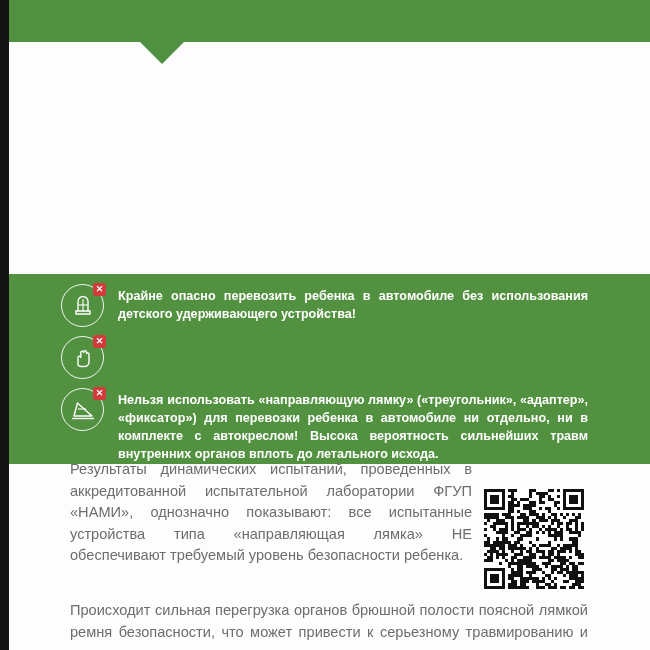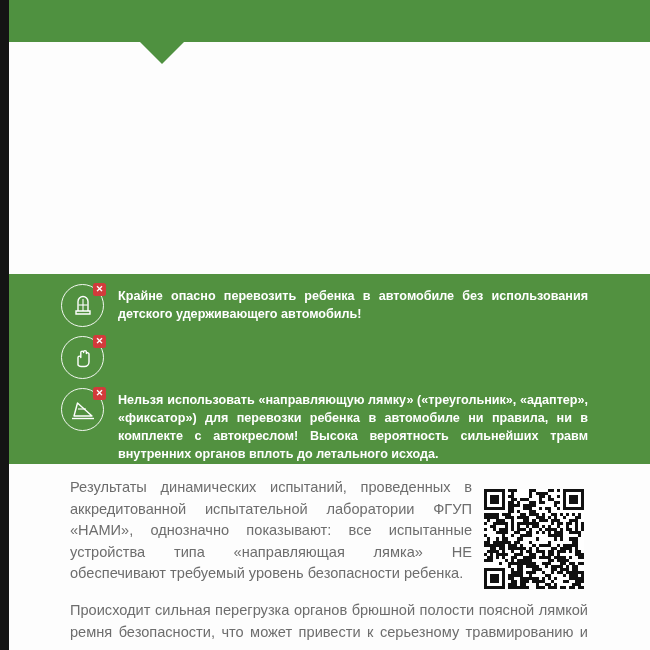--- a/index.html
+++ b/index.html
@@ -204,21 +204,21 @@
     left: 9px;
     top: 464px;
     width: 641px;
     height: 186px;
     background: #fdfdfd;
     z-index: 1;
   }
   .results-para {
     position: absolute;
     left: 70px;
-    top: 477px;
+    top: 459px;
     width: 402px;
     z-index: 3;
   }
   .final-para {
     position: absolute;
     left: 70px;
     top: 600px;
     width: 518px;
     z-index: 3;
   }
@@ -298,21 +298,21 @@
         <div class="warn-circle">
           <svg width="26" height="26" viewBox="0 0 26 26" aria-hidden="true">
             <path d="M8 18 V8.5 a5 5 0 0 1 10 0 V18" fill="none" stroke="#ffffff" stroke-width="1.4"></path>
             <path d="M6 18 h14 v3 H6 Z" fill="none" stroke="#ffffff" stroke-width="1.4"></path>
             <line x1="13" y1="6" x2="13" y2="18" stroke="#ffffff" stroke-width="1.1"></line>
             <line x1="8.5" y1="12" x2="17.5" y2="12" stroke="#ffffff" stroke-width="1.1"></line>
           </svg>
         </div>
         <div class="x-badge">✕</div>
       </div>
-      <div class="warn-text">Крайне опасно перевозить ребенка в автомобиле без использования детского удерживающего автомобиль!</div>
+      <div class="warn-text">Крайне опасно перевозить ребенка в автомобиле без использования детского удерживающего устройства!</div>
     </div>
 
     <div class="warn-item">
       <div class="warn-icon-wrap">
         <div class="warn-circle">
           <svg width="26" height="26" viewBox="0 0 26 26" aria-hidden="true">
             <path d="M8 20 V12.5 a1.4 1.4 0 0 1 2.8 0 V7.5 a1.4 1.4 0 0 1 2.8 0
                      V7 a1.4 1.4 0 0 1 2.8 0 v1.5 a1.4 1.4 0 0 1 2.6 0.8 V17
                      a4.5 4.5 0 0 1-4.5 4.5 h-3.5 A4 4 0 0 1 8 20 Z" fill="none" stroke="#ffffff" stroke-width="1.4" stroke-linejoin="round"></path>
           </svg>
@@ -325,21 +325,21 @@
       <div class="warn-icon-wrap">
         <div class="warn-circle">
           <svg width="28" height="28" viewBox="0 0 28 28" aria-hidden="true">
             <path d="M5 20 H23 L8.5 7 Z" fill="none" stroke="#ffffff" stroke-width="1.4" stroke-linejoin="round"></path>
             <line x1="3" y1="22.5" x2="25" y2="22.5" stroke="#ffffff" stroke-width="1.4"></line>
             <line x1="9" y1="13" x2="17" y2="13" stroke="#ffffff" stroke-width="1.1"></line>
           </svg>
         </div>
         <div class="x-badge">✕</div>
       </div>
-      <div class="warn-text">Нельзя использовать «направляющую лямку» («треугольник», «адаптер», «фиксатор») для перевозки ребенка в автомобиле ни правила, ни в комплекте с автокреслом! Высока вероятность сильнейших травм внутренних органов вплоть до летального исхода.</div>
+      <div class="warn-text">Нельзя использовать «направляющую лямку» («треугольник», «адаптер», «фиксатор») для перевозки ребенка в автомобиле ни отдельно, ни в комплекте с автокреслом! Высока вероятность сильнейших травм внутренних органов вплоть до летального исхода.</div>
     </div>
 
   </div>
 
   <div class="para results-para">Результаты динамических испытаний, проведенных в аккредитованной испытательной лаборатории ФГУП «НАМИ», однозначно показывают: все испытанные устройства типа «направляющая лямка» НЕ обеспечивают требуемый уровень безопасности ребенка.</div>
 
   <div class="qr">
     <svg width="100" height="100" viewBox="0 0 33 33" shape-rendering="crispEdges" aria-hidden="true">
       <rect width="33" height="33" fill="#ffffff"></rect>
       <g id="qr-cells" fill="#111111">

